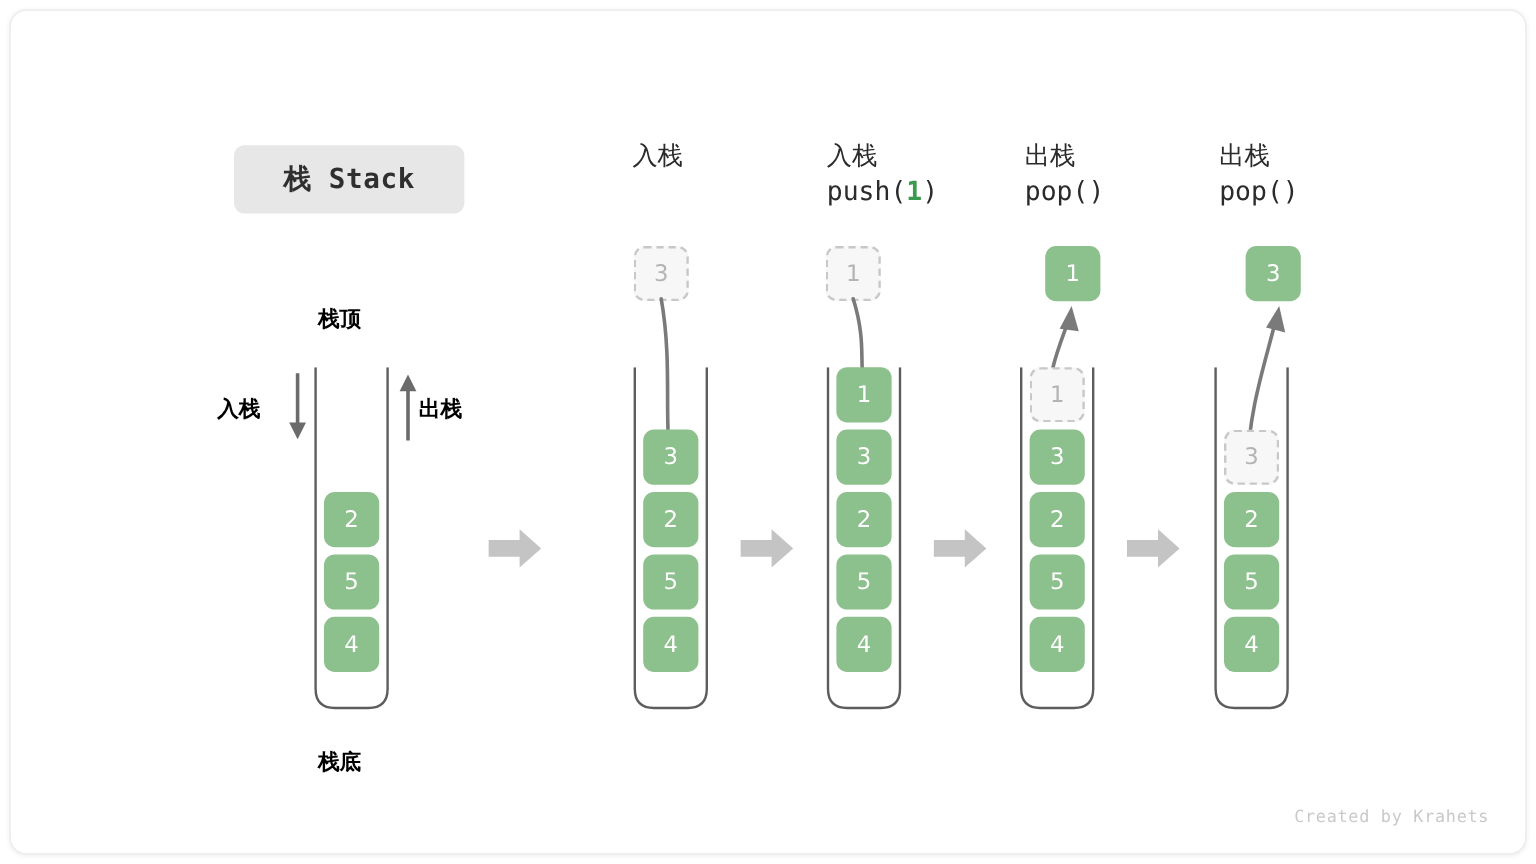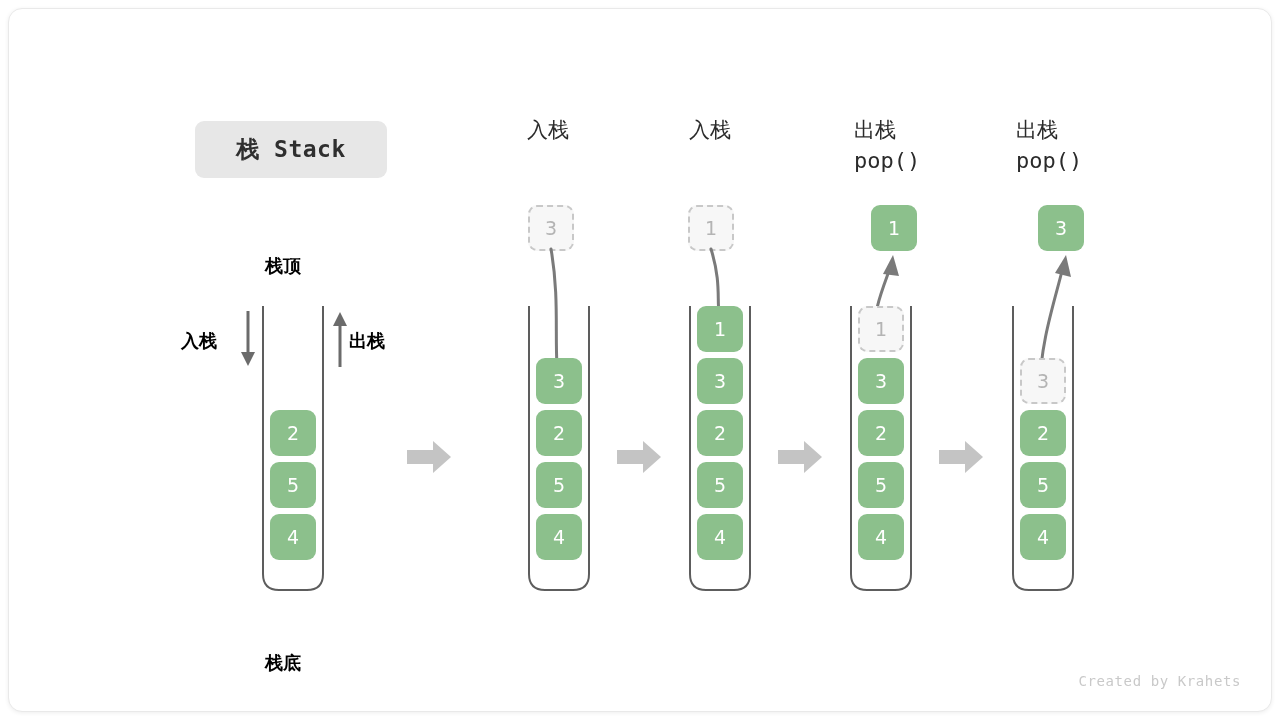--- a/index.html
+++ b/index.html
@@ -51,21 +51,21 @@
 
   
   .cn-label {
     font-family: "DejaVu Sans", sans-serif;
     font-size: 18px;
     font-weight: bold;
     color: #000000;
     white-space: nowrap;
   }
   #label-top  { left: 256px; top: 245px; }
-  #label-bottom { left: 256px; top: 642px; }
+  #label-bottom { left: 256px; top: 614px; }
   #label-push-side { left: 172px; top: 320px; }
   #label-pop-side  { left: 340px; top: 320px; }
 
   
   .side-arrow { width: 22px; height: 60px; }
 
   
   .stack-col { }
   .container-svg { display: block; }
 
@@ -196,20 +196,21 @@
         <div class="cell solid">4</div>
       </div>
     </div>
 
     <svg class="abs block-arrow" style="left:608px; top:431px;" viewBox="0 0 44 34">
       <polygon points="0,10 26,10 26,1 44,17 26,33 26,24 0,24" fill="#c4c4c4"></polygon>
     </svg>
 
     <div class="abs col-header" style="left:680px; top:106px;">
       <div class="h-cn">入栈</div>
+      <div class="h-code"><span>push(</span><span class="arg">1</span><span>)</span></div>
     </div>
     <div class="abs cell ghost" style="left:679px; top:196px;">1</div>
     <svg class="abs motion-arrow" style="left:660px; top:232px;" width="120" height="110" viewBox="0 0 120 110">
       <path d="M42,8 C52,40 48,58 50,72" fill="none" stroke="#7a7a7a" stroke-width="3" stroke-linecap="round"></path>
       <polygon points="50,88 42,68 59,68" fill="#7a7a7a"></polygon>
     </svg>
     <div class="abs stack-col" style="left:679px; top:297px;">
       <svg class="container-svg" width="64" height="286" viewBox="0 0 64 286">
         <path d="M2,0 L2,268 Q2,284 18,284 L46,284 Q62,284 62,268 L62,0" fill="none" stroke="#5d5d5d" stroke-width="2"></path>
       </svg>

